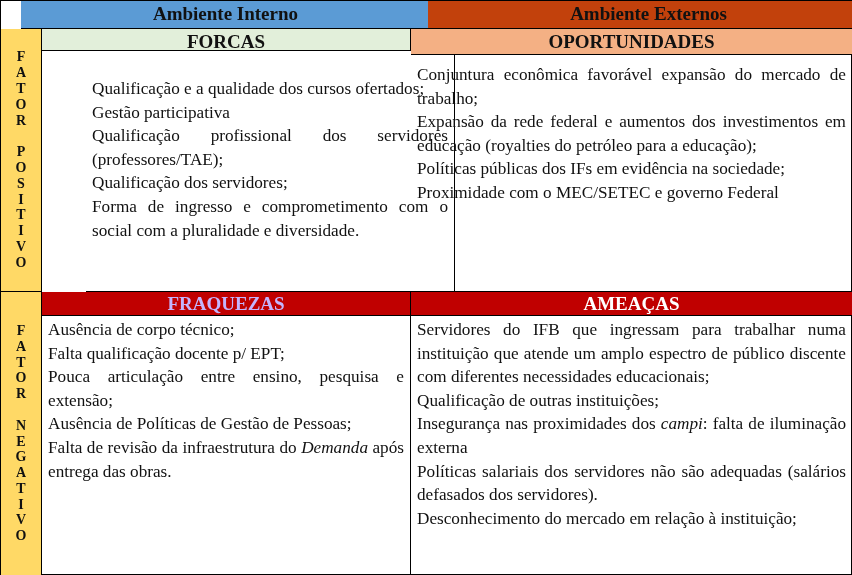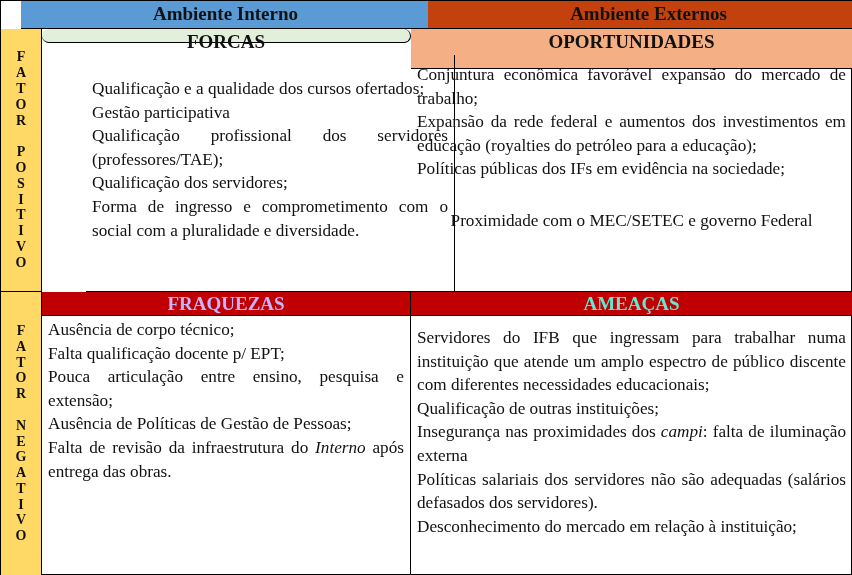--- a/index.html
+++ b/index.html
@@ -34,37 +34,37 @@
       <span>P</span>
       <span>O</span>
       <span>S</span>
       <span>I</span>
       <span>T</span>
       <span>I</span>
       <span>V</span>
       <span>O</span>
     </div>
 
-  <div class="cell sub" style="left:41px;top:28px;width:369px;height:14px;background:#E2EFDA;border-radius:11px;">FORCAS</div>
+  <div class="cell sub" style="left:41px;top:28px;width:369px;height:22px;background:#E2EFDA;">FORCAS</div>
 
-  <div class="cell sub" style="left:410px;top:28px;width:441px;height:40px;background:#F4B084;border-right:none;">OPORTUNIDADES</div>
+  <div class="cell sub" style="left:410px;top:28px;width:441px;height:26px;background:#F4B084;border-right:none;">OPORTUNIDADES</div>
 
   <div class="cell content" style="left:41px;top:54px;width:369px;height:237px;padding-top:22px;justify-content:flex-start;margin-left:44px;">
     <p>Qualificação e a qualidade dos cursos ofertados;</p>
     <p>Gestão participativa</p>
     <p>Qualificação profissional dos servidores (professores/TAE);</p>
     <p>Qualificação dos servidores;</p>
     <p>Forma de ingresso e comprometimento com o social com a pluralidade e diversidade.</p>
   </div>
 
   <div class="cell content top" style="left:410px;top:54px;width:441px;height:237px;border-right:none;padding-top:8px;">
     <p>Conjuntura econômica favorável expansão do mercado de trabalho;</p>
     <p>Expansão da rede federal e aumentos dos investimentos em educação (royalties do petróleo para a educação);</p>
     <p>Políticas públicas dos IFs em evidência na sociedade;</p>
-    <p style="text-align:center;margin-top:28px;">Proximidade com o MEC/SETEC e governo Federal</p>
+    <p style="text-align:left;">Proximidade com o MEC/SETEC e governo Federal</p>
   </div>
 
   <div class="cell side" style="left:0;top:291px;width:41px;height:283px;border-bottom:none;" id="side-neg">
       <span>F</span>
       <span>A</span>
       <span>T</span>
       <span>O</span>
       <span>R</span>
       <span>&nbsp;</span>
       <span>N</span>
@@ -72,31 +72,31 @@
       <span>G</span>
       <span>A</span>
       <span>T</span>
       <span>I</span>
       <span>V</span>
       <span>O</span>
     </div>
 
   <div class="cell sub" style="left:41px;top:291px;width:369px;height:24px;line-height:23px;background:#C00000;color:#c4b5fd;">FRAQUEZAS</div>
 
-  <div class="cell sub" style="left:410px;top:291px;width:441px;height:24px;line-height:23px;background:#C00000;color:#5eead4;border-right:none;">AMEAÇAS</div>
+  <div class="cell sub" style="left:410px;top:291px;width:441px;height:24px;line-height:23px;background:#C00000;color:#ffffff;border-right:none;">AMEAÇAS</div>
 
   <div class="cell content" style="left:41px;top:315px;width:369px;height:259px;border-bottom:none;justify-content:flex-start;">
     <p>Ausência de corpo técnico;</p>
     <p>Falta qualificação docente p/ EPT;</p>
     <p>Pouca articulação entre ensino, pesquisa e extensão;</p>
     <p>Ausência de Políticas de Gestão de Pessoas;</p>
-    <p><span>Falta de revisão da infraestrutura do</span> <em>Interno</em><span> após entrega das obras.</span></p>
+    <p><span>Falta de revisão da infraestrutura do</span> <em>Demanda</em><span> após entrega das obras.</span></p>
   </div>
 
-  <div class="cell content top" style="left:410px;top:315px;width:441px;height:259px;border-right:none;border-bottom:none;padding-top:10px;">
+  <div class="cell content top" style="left:410px;top:315px;width:441px;height:259px;border-right:none;border-bottom:none;padding-top:2px;">
     <p>Servidores do IFB que ingressam para trabalhar numa instituição que atende um amplo espectro de público discente com diferentes necessidades educacionais;</p>
     <p>Qualificação de outras instituições;</p>
     <p><span>Insegurança nas proximidades dos </span><em>campi</em><span>: falta de iluminação externa</span></p>
     <p>Políticas salariais dos servidores não são adequadas (salários defasados dos servidores).</p>
     <p>Desconhecimento do mercado em relação à instituição;</p>
   </div>
 
 </div>
 
 </body></html>

